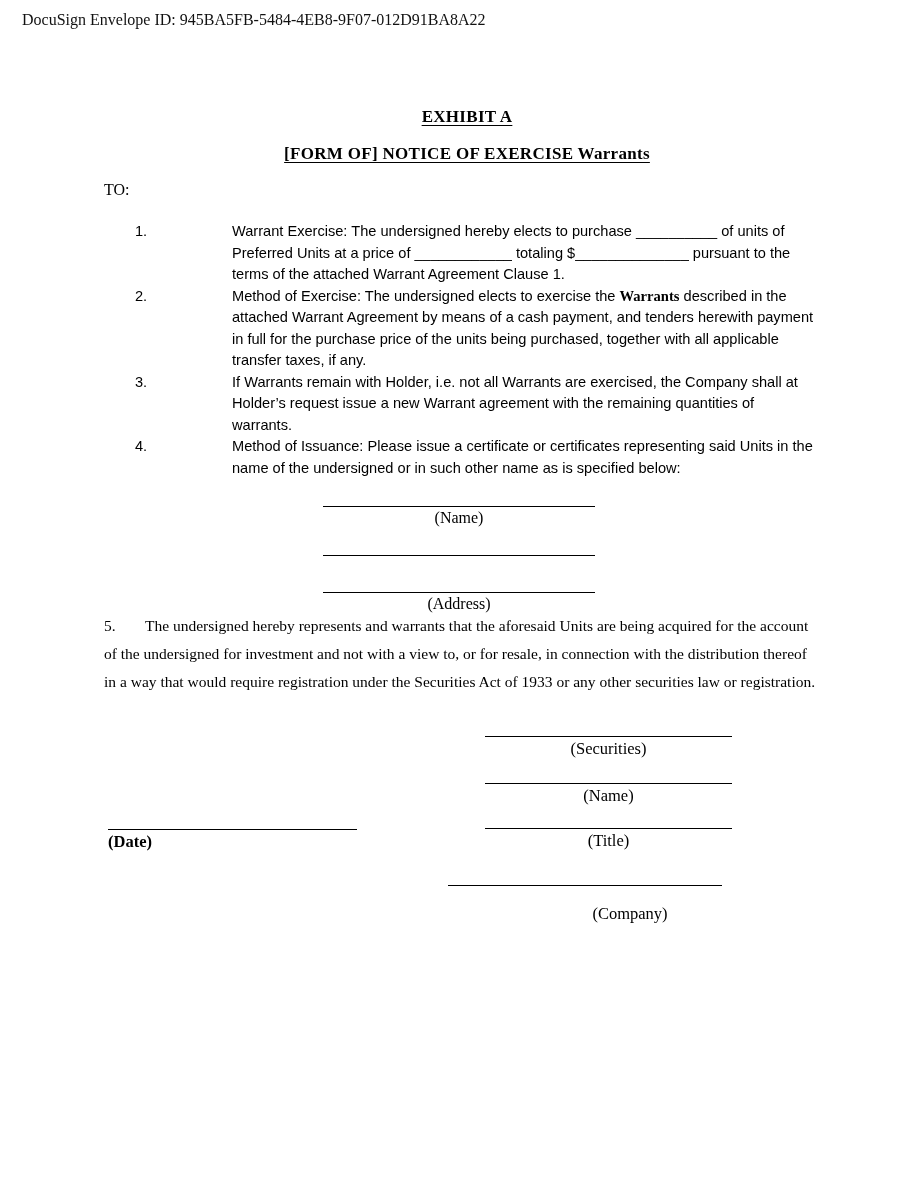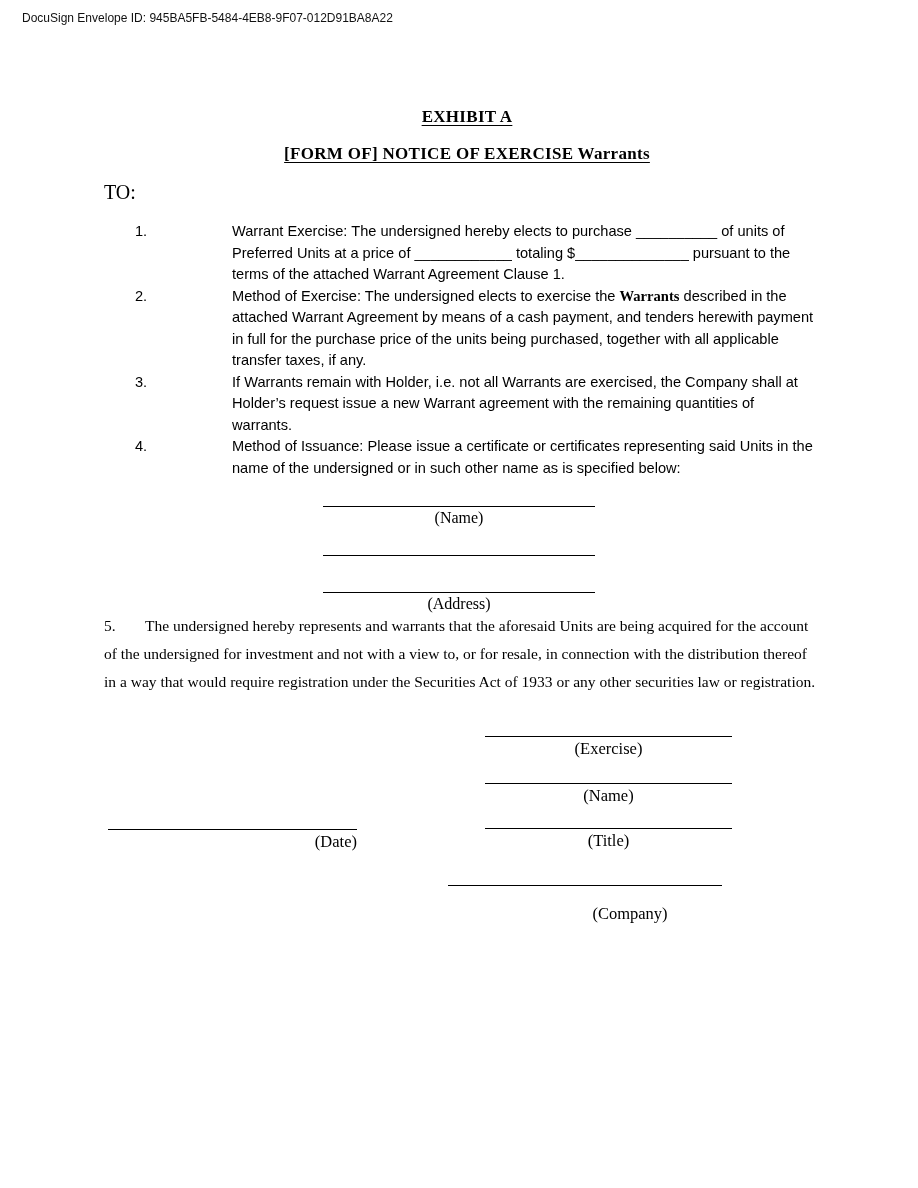--- a/index.html
+++ b/index.html
@@ -8,43 +8,43 @@
     background: #ffffff;
     color: #000000;
     position: relative;
     font-family: "Liberation Serif", serif;
     overflow: hidden;
   }
   .abs { position: absolute; }
 
   .env-header {
     left: 22px; top: 11px;
-    font-family: Liberation Sans, sans-serif;
-    font-size: 12px;
+    font-family: Liberation Serif, serif;
+    font-size: 16px;
     color: #111111;
     white-space: nowrap;
   }
 
   .doc-title, .doc-subtitle {
     left: 0; width: 918px;
     text-align: center;
     font-family: "Liberation Serif", serif;
     font-weight: bold;
     font-size: 17px;
     text-decoration: underline;
     text-underline-offset: 3px;
     letter-spacing: 0.3px;
     padding-left: 8px;
   }
   .doc-title { top: 107px; }
   .doc-subtitle { top: 144px; text-decoration: underline; }
 
   .to-label {
     left: 104px; top: 181px;
-    font-size: 20px;
+    font-size: 16px;
     font-family: Liberation Serif, serif;
   }
 
   .numbered-list {
     left: 135px; top: 221px; width: 680px;
     font-family: "Liberation Sans", sans-serif;
     font-size: 14.6px;
     line-height: 21.5px;
   }
   .list-item { display: flex; align-items: flex-start; }
@@ -77,22 +77,23 @@
     left: 485px; width: 247px;
     text-align: center;
     font-size: 16.5px;
   }
   .date-line {
     left: 108px; top: 829px; width: 249px; height: 0;
     border-top: 1.5px solid #000000;
   }
   .date-label {
     left: 108px; top: 832px; width: 249px;
-    text-align: right;
+    text-align: left;
     font-size: 16.5px;
+    font-weight: bold;
   }
   .company-line {
     left: 448px; top: 885px; width: 274px; height: 0;
     border-top: 1.5px solid #000000;
   }
   .company-label {
     left: 520px; top: 888px; width: 220px;
     text-align: center;
     font-size: 16.5px;
     margin-top: 16px;
@@ -132,21 +133,21 @@
 <div class="abs fill-label" style="top:509px">(Name)</div>
 <div class="abs fill-line" style="top:555px"></div>
 <div class="abs fill-line" style="top:592px"></div>
 <div class="abs fill-label" style="top:595px">(Address)</div>
 
 <div class="abs para-five">
   <span class="para-five-num">5.</span><span>The undersigned hereby represents and warrants that the aforesaid Units are being acquired for the account of the undersigned for investment and not with a view to, or for resale, in connection with the distribution thereof in a way that would require registration under the Securities Act of 1933 or any other securities law or registration.</span>
 </div>
 
 <div class="abs sig-line" style="top:736px"></div>
-<div class="abs sig-label" style="top:739px">(Exercise)</div>
+<div class="abs sig-label" style="top:739px">(Securities)</div>
 
 <div class="abs sig-line" style="top:783px"></div>
 <div class="abs sig-label" style="top:786px">(Name)</div>
 
 <div class="abs sig-line" style="top:828px"></div>
 <div class="abs sig-label" style="top:831px">(Title)</div>
 
 <div class="abs date-line"></div>
 <div class="abs date-label">(Date)</div>
 

